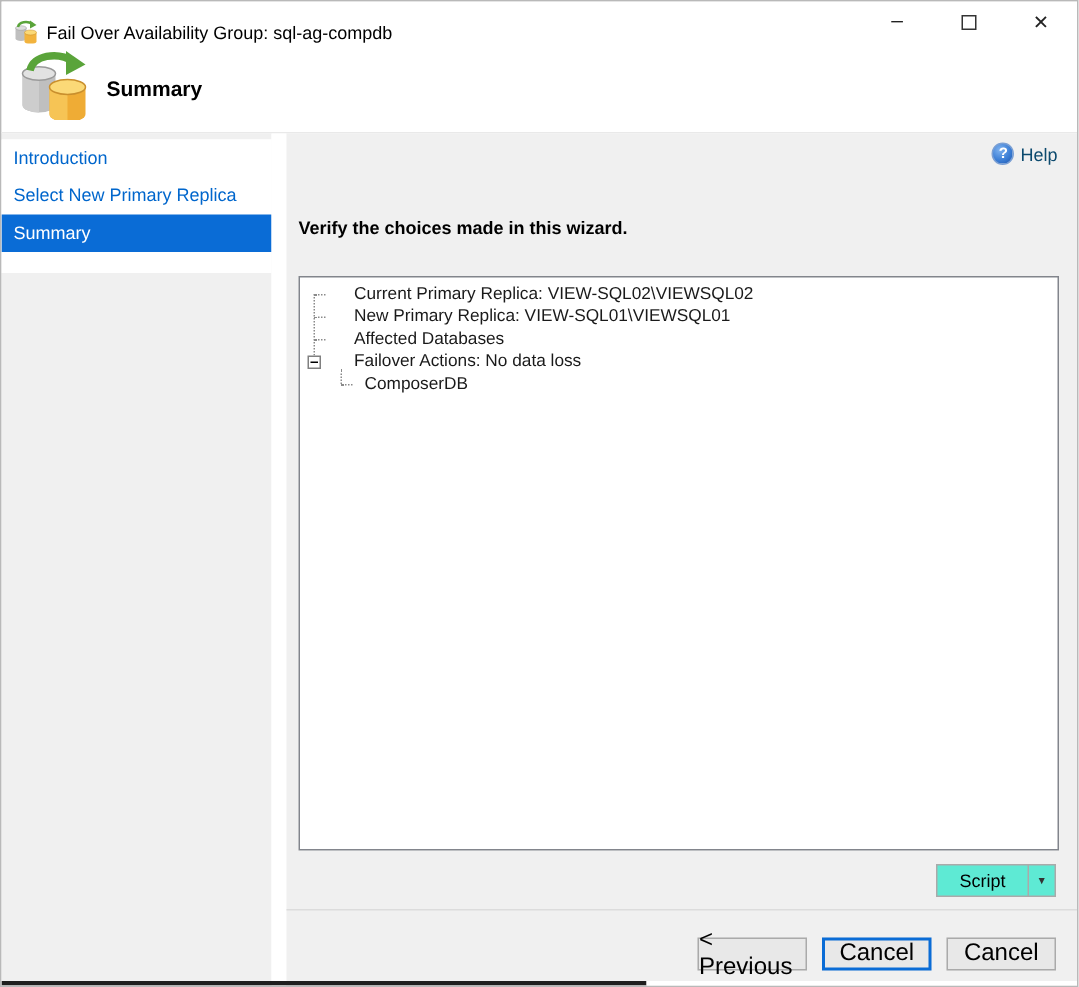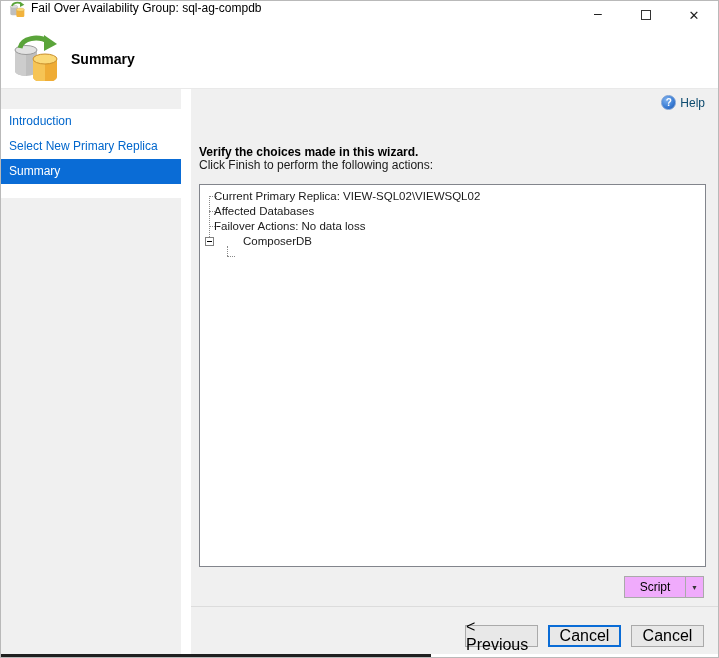--- a/index.html
+++ b/index.html
@@ -4,39 +4,39 @@
 <style>
   * { margin:0; padding:0; box-sizing:border-box; }
   html,body { background:#dcdcdc; }
   body { font-family:"Liberation Sans","DejaVu Sans",sans-serif; }
   .window {
     position:relative; width:719px; height:658px; background:#ffffff;
     border:1px solid #b9b9b9; overflow:hidden;
   }
 
   
-  .titlebar { height:28px; display:flex; align-items:flex-start; background:#ffffff; }
+  .titlebar { height:28px; display:flex; align-items:flex-end; background:#ffffff; }
   .titlebar .app-icon { width:16px; height:16px; margin:0 6px 0 8px; flex:0 0 auto; }
   .titlebar .title-text { font-size:12px; color:#000; flex:1 1 auto; white-space:nowrap; overflow:hidden; }
   .win-controls { display:flex; height:100%; }
   .win-btn { width:48px; height:100%; display:flex; align-items:center; justify-content:center;
              color:#222; font-size:13px; cursor:default; }
   .glyph-min { font-weight:400; letter-spacing:0; font-size:14px; margin-top:-4px; }
   .glyph-max { width:10px; height:10px; border:1px solid #333; display:inline-block; }
   .glyph-close { font-size:13px; }
 
   
   .header { height:60px; display:flex; align-items:center; gap:12px; padding-left:10px;
             background:#ffffff; border-bottom:1px solid #e9e9e9; }
   .header-title { font-size:14px; font-weight:bold; color:#000; }
 
   
   .content { display:flex; height:570px; }
   .sidebar { width:180px; background:#f0f0f0; }
-  .nav { background:#ffffff; margin-top:20px; padding-bottom:14px; background:#fff; }
+  .nav { background:#ffffff; margin-top:4px; padding-bottom:14px; background:#fff; }
   .nav-item { height:25px; line-height:25px; padding-left:8px; font-size:12px;
               background:#ffffff; color:#0066cc; cursor:pointer; white-space:nowrap; }
   .nav-item.selected { background:#0a6cd6; color:#ffffff; }
   .nav-item.plain { color:#4a4a4a; }
   .gutter { width:10px; background:#ffffff; }
   .main { flex:1; position:relative; background:#f0f0f0; }
 
   
   .help { position:absolute; top:6px; right:13px; display:flex; align-items:center; gap:4px; cursor:pointer; }
   .help-icon { width:15px; height:15px; border-radius:50%;
@@ -46,32 +46,32 @@
   .help-label { color:#0c4a6e; font-size:12px; }
 
   .verify-heading { position:absolute; top:56px; left:8px; font-size:12px; font-weight:bold; color:#000; }
   .instruction   { position:absolute; top:69px; left:8px; font-size:12px; color:#1a1a1a; }
 
   
   .treebox { position:absolute; top:95px; left:8px; width:507px; height:383px;
              background:#ffffff; border:1px solid #82858c; overflow:hidden; }
   .tree { position:relative; padding-top:4px; font-size:11.5px; color:#1a1a1a; }
   .tree-row { height:15px; line-height:15px; white-space:nowrap; }
-  .tree-row.lvl1 { padding-left:14px; }
+  .tree-row.lvl1 { padding-left:36px; }
   .tree-row.lvl2 { padding-left:43px; }
   .conn { position:absolute; }
   .vline { border-left:1px dotted #8a8a8a; width:0; }
   .hstub { border-top:1px dotted #8a8a8a; height:0; width:8px; }
   .minus-box { position:absolute; left:5px; top:52px; width:9px; height:9px;
                border:1px solid #808080; background:#fff; }
   .minus-box .minus { position:absolute; left:1px; top:3px; width:5px; height:1px; background:#000; }
 
   
   .script-wrap { position:absolute; top:487px; right:14px; display:flex; }
-  .btn-face { background:#f0abfc; border:1px solid #aaaaaa; font-size:12px; color:#000;
+  .btn-face { background:#5eead4; border:1px solid #aaaaaa; font-size:12px; color:#000;
               display:flex; align-items:center; justify-content:center; cursor:pointer; }
   .script-main { width:62px; height:22px; }
   .script-arrow { width:18px; height:22px; border-left:none; font-size:7px; color:#333; }
 
   
   .bottom-sep { position:absolute; top:517px; left:0; width:100%; border-top:1px solid #dcdcdc; }
   .btn-row { position:absolute; top:536px; right:14px; display:flex; gap:10px; }
   .btn { width:73px; height:22px; background:#e8e8e8; border:1px solid #aaaaaa;
          font-size:16px; color:#000; display:flex; align-items:center; justify-content:center; cursor:pointer; }
   .btn.default { border:2px solid #0a6cd6; }
@@ -139,35 +139,35 @@
     <div class="gutter"></div>
 
     <div class="main">
 
       <div class="help">
         <span class="help-icon">?</span>
         <span class="help-label">Help</span>
       </div>
 
       <div class="verify-heading">Verify the choices made in this wizard.</div>
-      <div class="instruction">Click Finish to perform the following actions:</div>
 
       <div class="treebox">
         <div class="tree">
           <div class="conn vline" style="left:9px; top:11px; height:41px;"></div>
           <div class="conn hstub" style="left:9px; top:11px;"></div>
           <div class="conn hstub" style="left:9px; top:26px;"></div>
           <div class="conn hstub" style="left:9px; top:41px;"></div>
           <div class="minus-box">
               <div class="minus"></div>
             </div>
           <div class="conn vline" style="left:27px; top:61px; height:10px;"></div>
           <div class="conn hstub" style="left:27px; top:71px;"></div>
 
           <div class="tree-row lvl1">Current Primary Replica: VIEW-SQL02\VIEWSQL02</div>
+          <div class="tree-row lvl1">New Primary Replica: VIEW-SQL01\VIEWSQL01</div>
           <div class="tree-row lvl1">Affected Databases</div>
           <div class="tree-row lvl1">Failover Actions: No data loss</div>
           <div class="tree-row lvl2">ComposerDB</div>
         </div>
       </div>
 
       <div class="script-wrap">
         <div class="btn-face script-main">Script</div>
         <div class="btn-face script-arrow">
           <span>▼</span>

